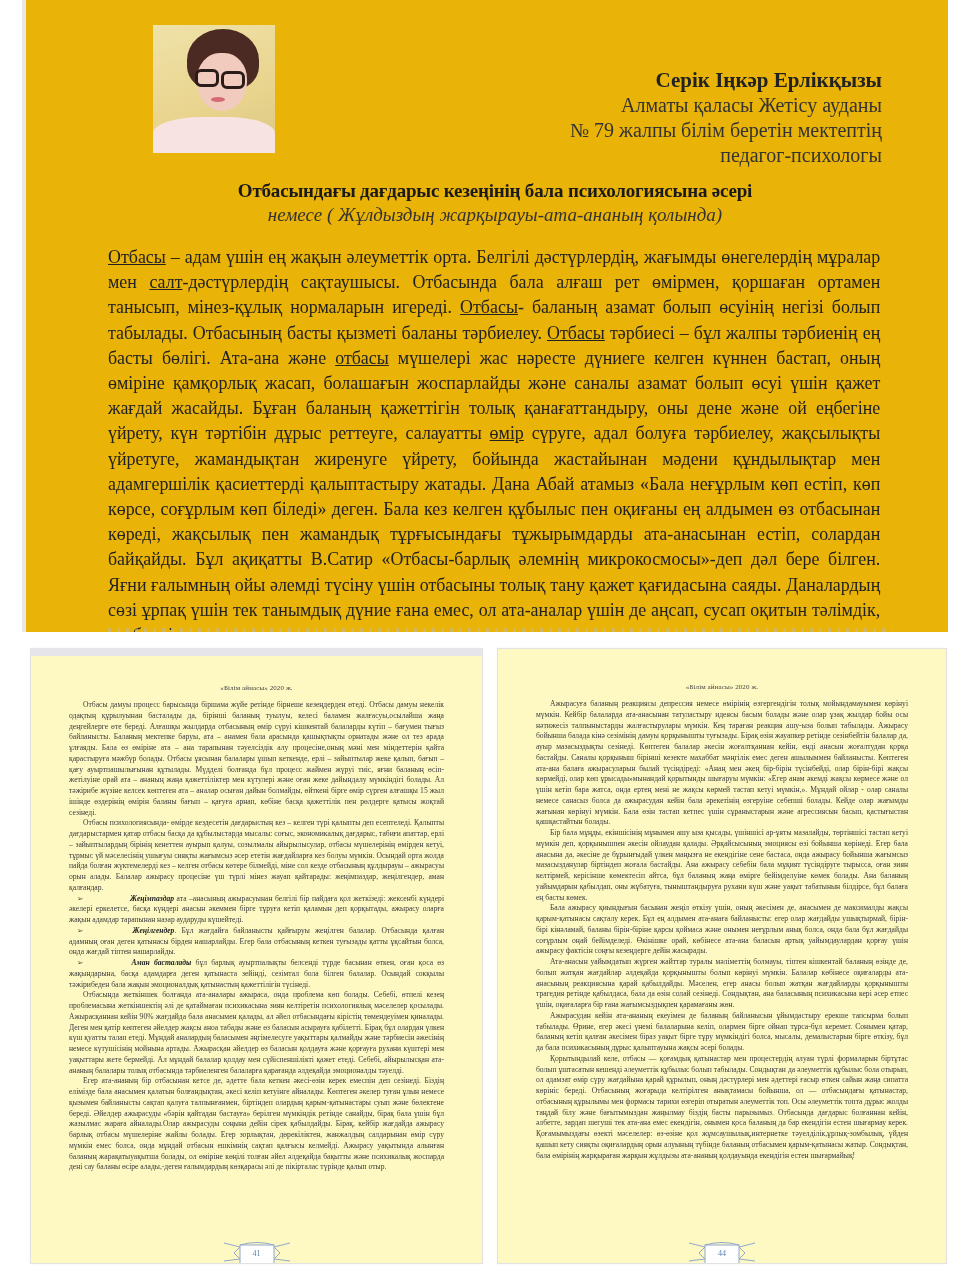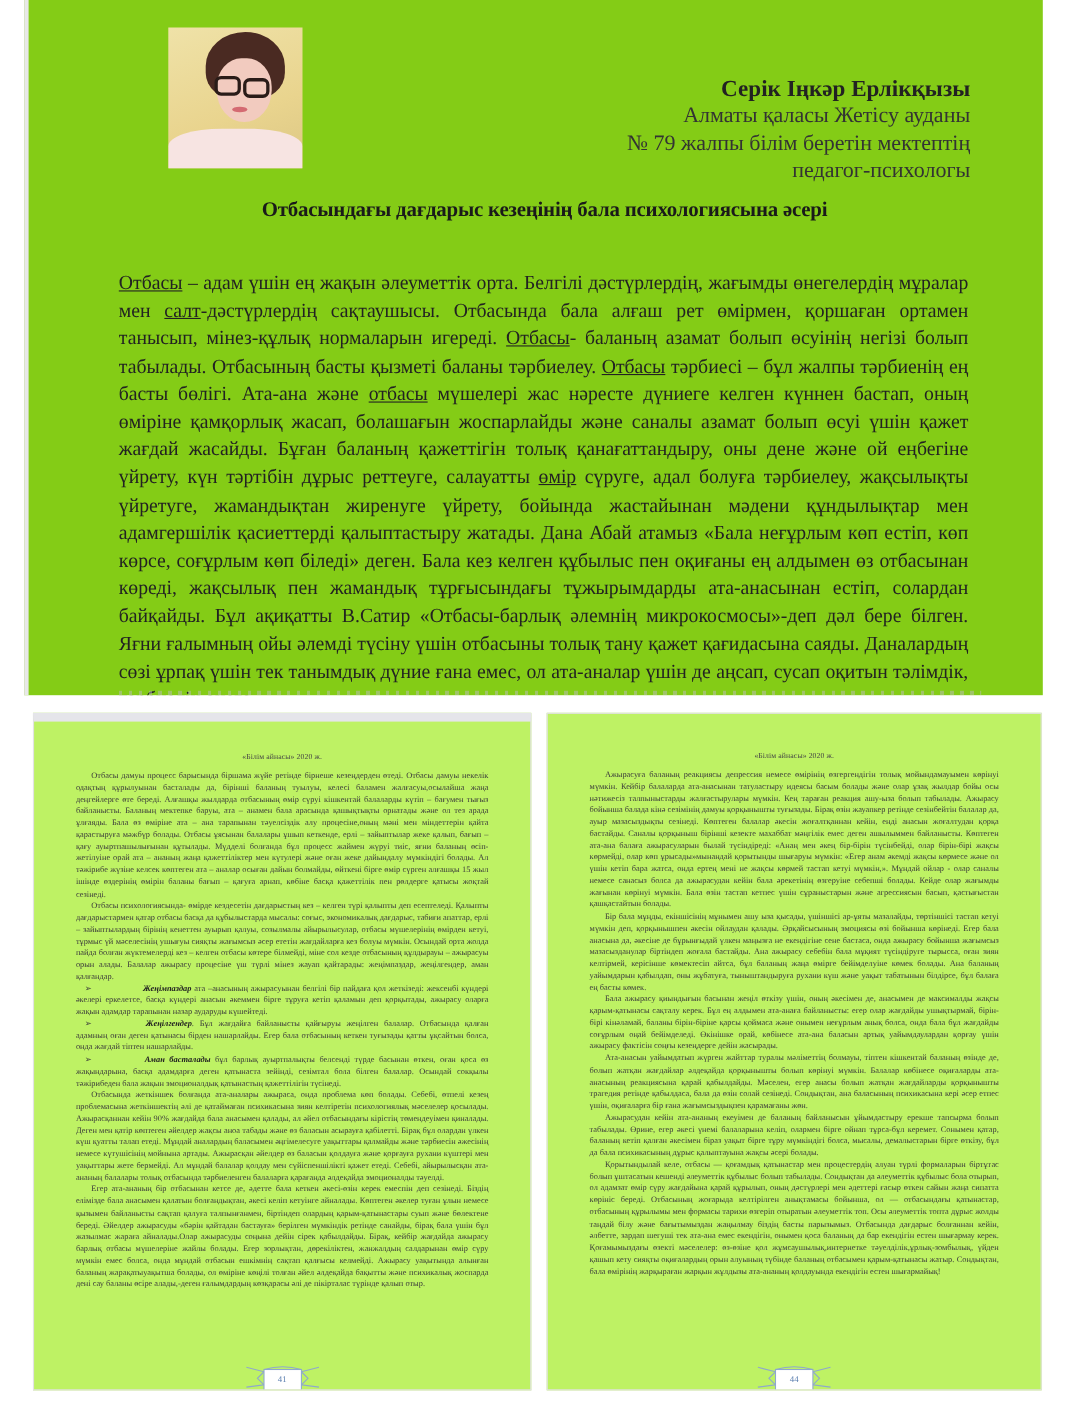--- a/index.html
+++ b/index.html
@@ -2,21 +2,21 @@
 <html><head>
 <meta charset="utf-8">
 <style>
   * { box-sizing: border-box; margin: 0; padding: 0; }
   html, body { width: 970px; height: 1280px; background: #ffffff; overflow: hidden; }
   body { position: relative; font-family: "Liberation Serif", "DejaVu Serif", serif; color: #1d1d1d; }
 
   
   .top-page {
     position: absolute; left: 22px; top: 0; width: 926px; height: 632px;
-    background: #84cc16; border-left: 4px solid #e8e8e8; overflow: hidden;
+    background: #eab308; border-left: 4px solid #e8e8e8; overflow: hidden;
   }
   .photo {
     position: absolute; left: 127px; top: 25px; width: 122px; height: 128px;
     background: linear-gradient(160deg, #efe2a8 0%, #e9d48e 60%, #dcc784 100%);
     overflow: hidden;
   }
   .photo .hair { position:absolute; left:34px; top:4px; width:72px; height:62px; border-radius:50% 50% 40% 40%; background:#4a2a22; }
   .photo .face { position:absolute; left:44px; top:28px; width:50px; height:58px; border-radius:45% 45% 50% 50%; background:#f2cbbf; }
   .photo .glasses-l { position:absolute; left:42px; top:44px; width:24px; height:18px; border:3px solid #2a1c18; border-radius:6px; }
   .photo .glasses-r { position:absolute; left:68px; top:46px; width:24px; height:18px; border:3px solid #2a1c18; border-radius:6px; }
@@ -35,21 +35,21 @@
     position: absolute; left: 82px; top: 245px; width: 784px;
     font-size: 18.2px; line-height: 25.2px; text-align: justify; color: #222;
     font-family: "Liberation Serif", serif; transform: scaleX(0.985); transform-origin: left top;
   }
   .article-body p { text-indent: 0; }
   .u { text-decoration: underline; }
   .fade-line { position:absolute; left:82px; top:628px; width:784px; height:4px; background:repeating-linear-gradient(90deg,#bbb 0 3px,transparent 3px 9px); opacity:.5; }
 
   
   .journal-page {
-    position: absolute; top: 648px; height: 616px; background: #bef264;
+    position: absolute; top: 648px; height: 616px; background: #fef9c3;
     border: 1px solid #e2e2e2; box-shadow: 0 0 2px rgba(0,0,0,0.06);
     overflow: hidden;
   }
   .page-left { left: 30px; width: 453px; border-top: 8px solid #e5e5ea; }
   .page-right { left: 497px; width: 450px; }
   .journal-header { text-align: center; font-size: 7px; color: #444; margin-top: 34px; letter-spacing: 0.1px; }
   .page-left .journal-header { margin-top: 28px; }
   .journal-text {
     margin: 8px 38px 0 38px; font-size: 7.6px; line-height: 10.75px; text-align: justify; color: #3a3a3a;
     font-family: "Liberation Serif", serif;
@@ -75,20 +75,21 @@
 
   <div class="author-block">
     <div class="author-name">Серік Іңкәр Ерлікқызы</div>
     <div class="author-line">Алматы қаласы Жетісу ауданы</div>
     <div class="author-line">№ 79 жалпы білім беретін мектептің</div>
     <div class="author-line">педагог-психологы</div>
   </div>
 
   <div class="title-block">
     <div class="article-title">Отбасындағы дағдарыс кезеңінің бала психологиясына әсері</div>
+    <div class="article-subtitle">немесе ( Жұлдыздың жарқырауы-ата-ананың қолында)</div>
   </div>
 
   <div class="article-body">
     <p><span class="u">Отбасы</span><span> – адам үшін ең жақын әлеуметтік орта. Белгілі дәстүрлердің, жағымды өнегелердің мұралар мен </span><span class="u">салт</span><span>-дәстүрлердің сақтаушысы. Отбасында бала алғаш рет өмірмен, қоршаған ортамен танысып, мінез-құлық нормаларын игереді. </span><span class="u">Отбасы</span><span>- баланың азамат болып өсуінің негізі болып табылады. Отбасының басты қызметі баланы тәрбиелеу. </span><span class="u">Отбасы</span><span> тәрбиесі – бұл жалпы тәрбиенің ең басты бөлігі. Ата-ана және </span><span class="u">отбасы</span><span> мүшелері жас нәресте дүниеге келген күннен бастап, оның өміріне қамқорлық жасап, болашағын жоспарлайды және саналы азамат болып өсуі үшін қажет жағдай жасайды. Бұған баланың қажеттігін толық қанағаттандыру, оны дене және ой еңбегіне үйрету, күн тәртібін дұрыс реттеуге, салауатты </span><span class="u">өмір</span><span> сүруге, адал болуға тәрбиелеу, жақсылықты үйретуге, жамандықтан жиренуге үйрету, бойында жастайынан мәдени құндылықтар мен адамгершілік қасиеттерді қалыптастыру жатады. Дана Абай атамыз «Бала неғұрлым көп естіп, көп көрсе, соғұрлым көп біледі» деген. Бала кез келген құбылыс пен оқиғаны ең алдымен өз отбасынан көреді, жақсылық пен жамандық тұрғысындағы тұжырымдарды ата-анасынан естіп, солардан байқайды. Бұл ақиқатты В.Сатир «Отбасы-барлық әлемнің микрокосмосы»-деп дәл бере білген. Яғни ғалымның ойы әлемді түсіну үшін отбасыны толық тану қажет қағидасына саяды. Даналардың сөзі ұрпақ үшін тек танымдық дүние ғана емес, ол ата-аналар үшін де аңсап, сусап оқитын тәлімдік, тәрбиелік өнеге.</span></p>
 
   </div>
   <div class="fade-line"></div>
 </div>
 
 <div class="journal-page page-left">

